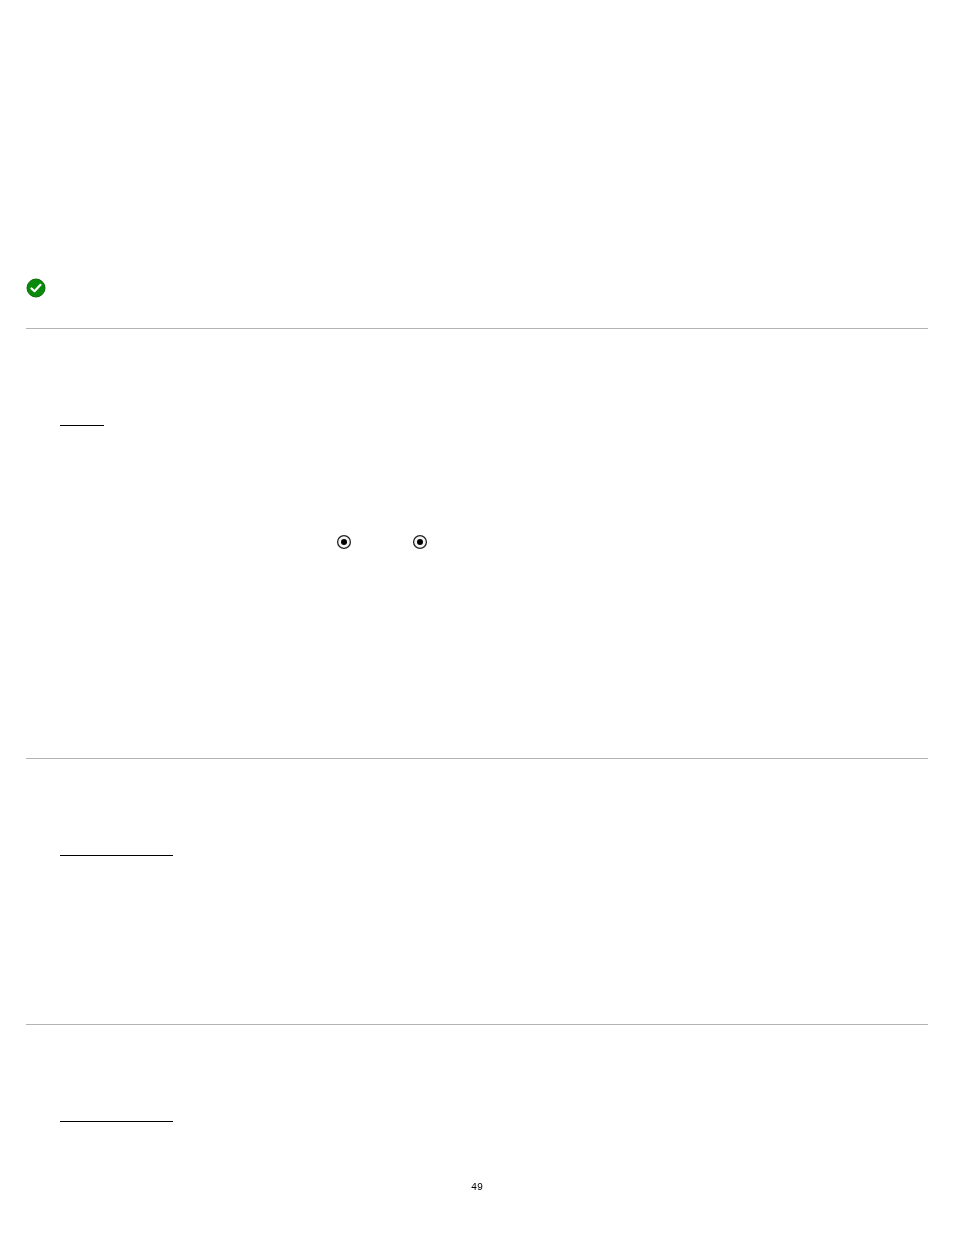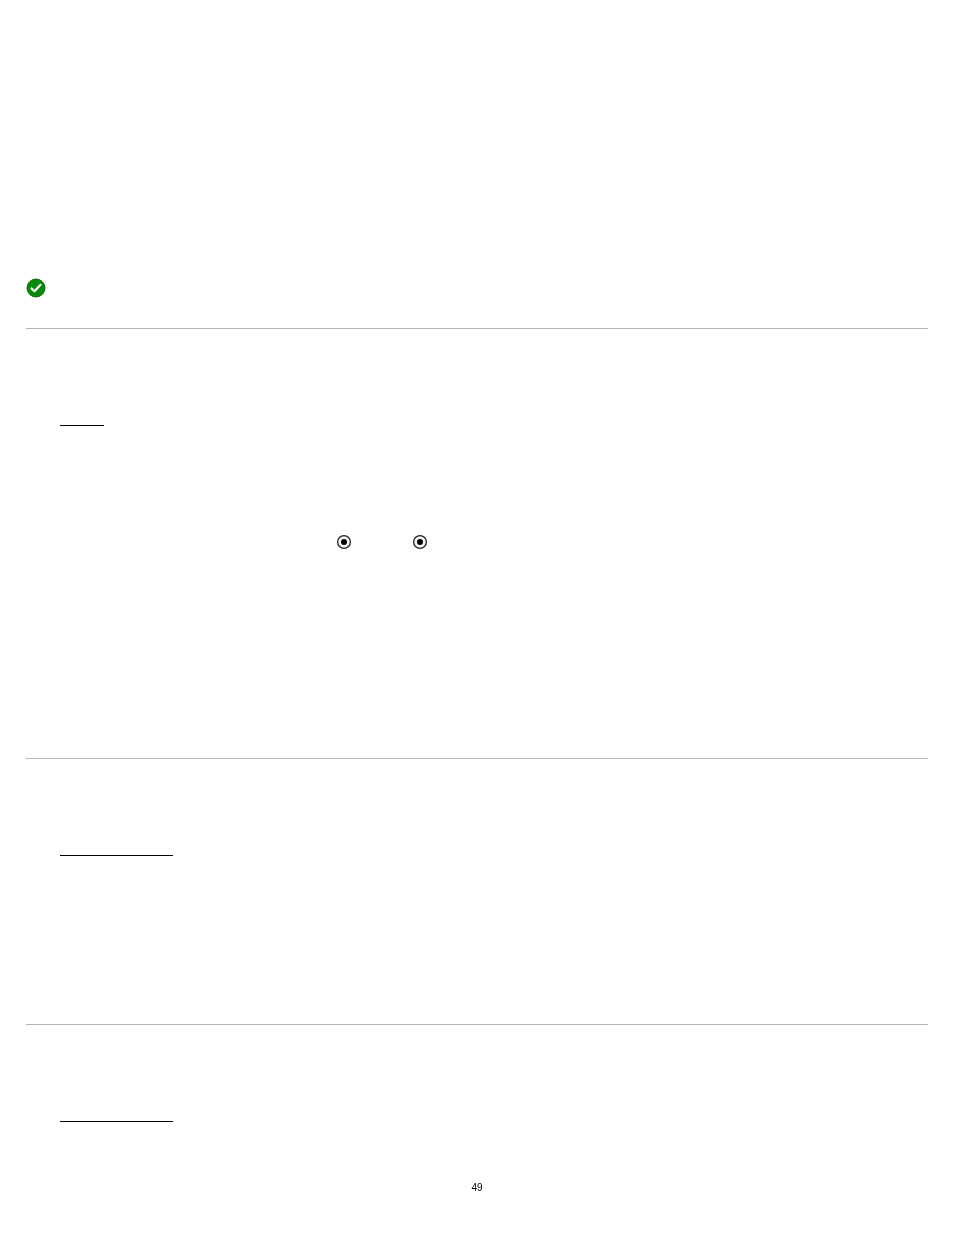--- a/index.html
+++ b/index.html
@@ -70,21 +70,21 @@
     display: inline-block;
   }
   .radio-icon svg { display: block; }
   .page-number {
     position: absolute;
     left: 0;
     width: 100%;
     bottom: 42px;
     text-align: center;
     font-size: 10px;
-    font-family: Liberation Sans, sans-serif;
+    font-family: Liberation Mono, monospace;
     color: #000;
   }
 </style>
 </head>
 <body>
 
 <div class="page">
 
   <ul class="bullets">
     <li>x</li>

